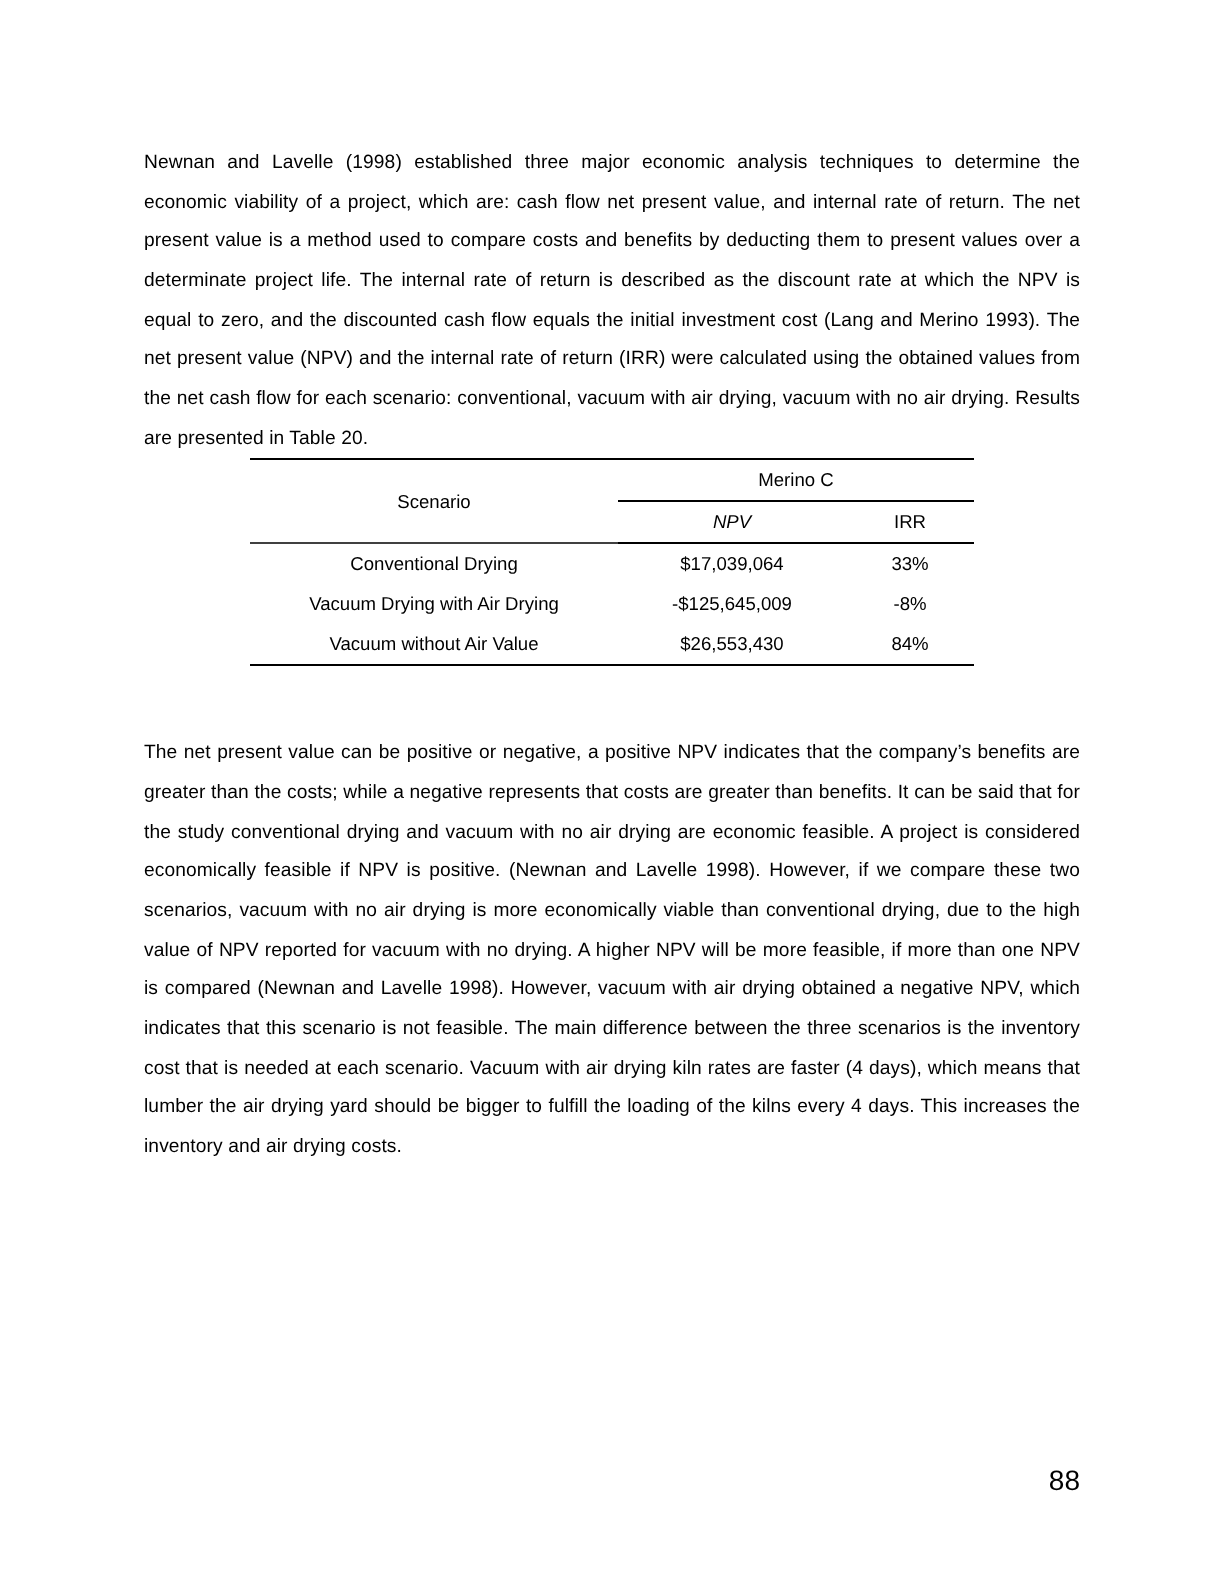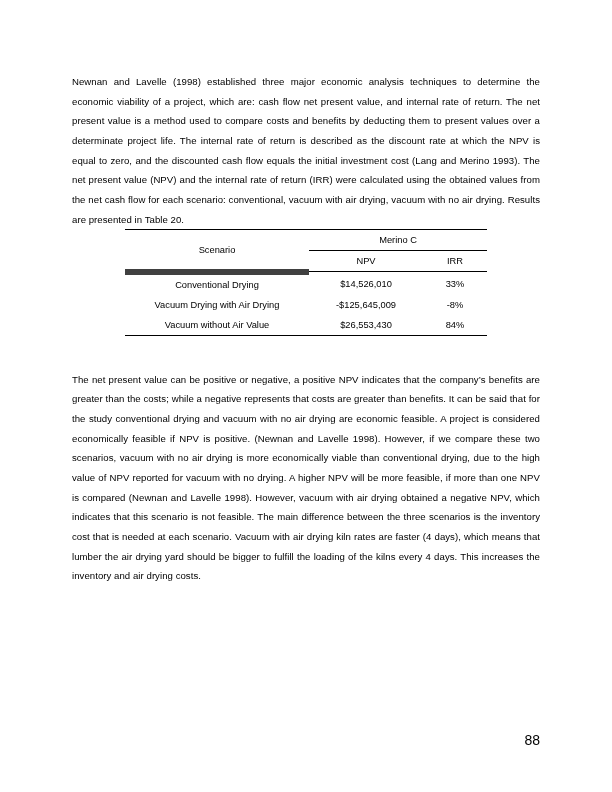--- a/index.html
+++ b/index.html
@@ -47,32 +47,32 @@
   table.npv td, table.npv th {
     padding: 5px 8px;
     font-weight: normal;
     text-align: center;
     vertical-align: middle;
   }
   .scenario-head {
     width: 168px;
     font-weight: bold;
     border-top: 1px solid #000;
-    border-bottom: 6px solid #404040;
+    border-bottom: 1px solid #404040;
   }
   .plant-head {
     font-weight: bold;
     border-top: 1px solid #000;
     border-bottom: 1px solid #000;
   }
   .sub-head {
     font-weight: bold;
     border-bottom: 1px solid #000;
   }
-  .col-npv { width: 98px; }
+  .col-npv { width: 98px; font-style: italic; }
   .col-irr { width: 48px; }
   .scenario-cell {
     text-align: center;
   }
   tr.last-row td {
     border-bottom: 1px solid #000;
   }
   .body2 {
     margin-top: 34px;
   }
@@ -96,21 +96,21 @@
       <tr>
         <td class="scenario-head" rowspan="2">Scenario</td>
         <td class="plant-head" colspan="2">Merino C</td>
       </tr>
       <tr>
         <td class="sub-head col-npv">NPV</td>
         <td class="sub-head col-irr">IRR</td>
       </tr>
       <tr>
         <td class="scenario-cell">Conventional Drying</td>
-        <td>$14,526,010</td>
+        <td>$17,039,064</td>
         <td>33%</td>
       </tr>
       <tr>
         <td class="scenario-cell">Vacuum Drying with Air Drying</td>
         <td>-$125,645,009</td>
         <td>-8%</td>
       </tr>
       <tr class="last-row">
         <td class="scenario-cell">Vacuum without Air Value</td>
         <td>$26,553,430</td>

